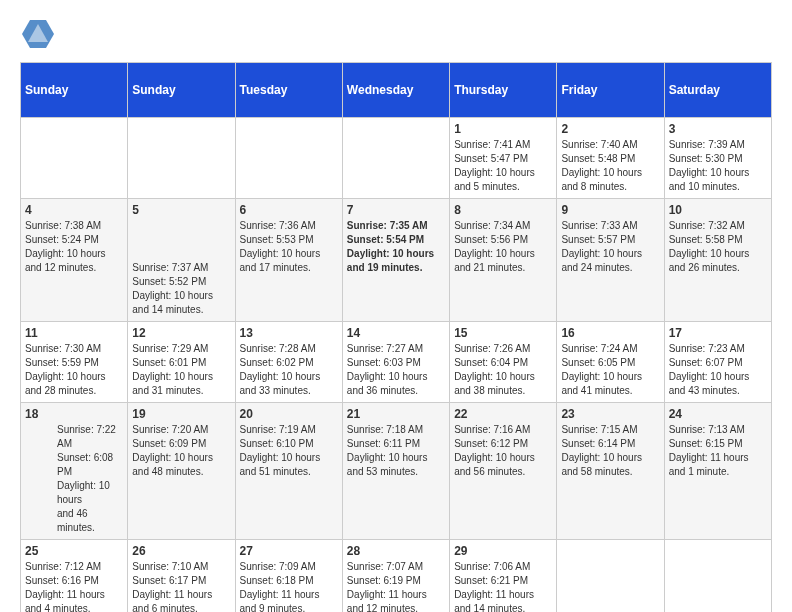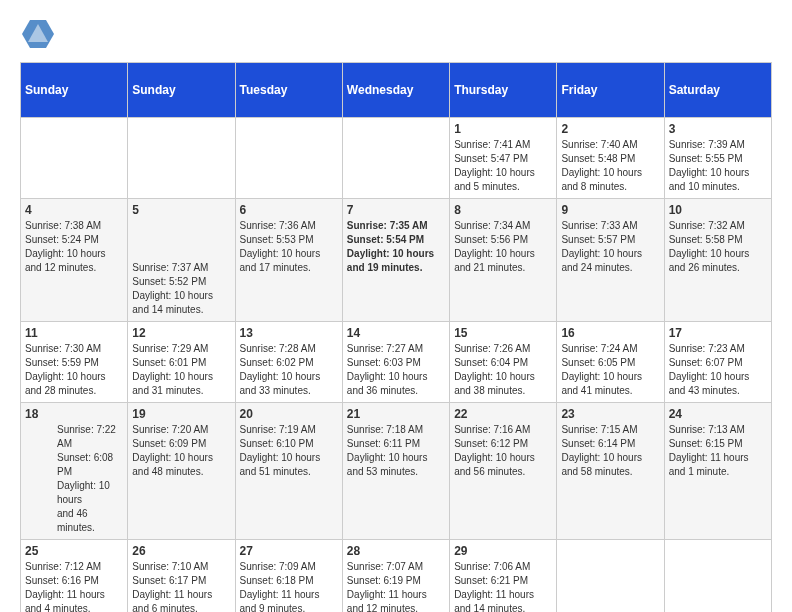--- a/index.html
+++ b/index.html
@@ -139,21 +139,21 @@
         <td>
           <span class="day-number">2</span>
           <div class="day-info" style="white-space: pre-line;">Sunrise: 7:40 AM
 Sunset: 5:48 PM
 Daylight: 10 hours
 and 8 minutes.</div>
         </td>
         <td>
           <span class="day-number">3</span>
           <div class="day-info" style="white-space: pre-line;">Sunrise: 7:39 AM
-Sunset: 5:55 PM
+Sunset: 5:30 PM
 Daylight: 10 hours
 and 10 minutes.</div>
         </td>
       </tr>
       <tr>
         <td>
           <span class="day-number">4</span>
           <div class="day-info" style="white-space: pre-line;">Sunrise: 7:38 AM
 Sunset: 5:24 PM
 Daylight: 10 hours

